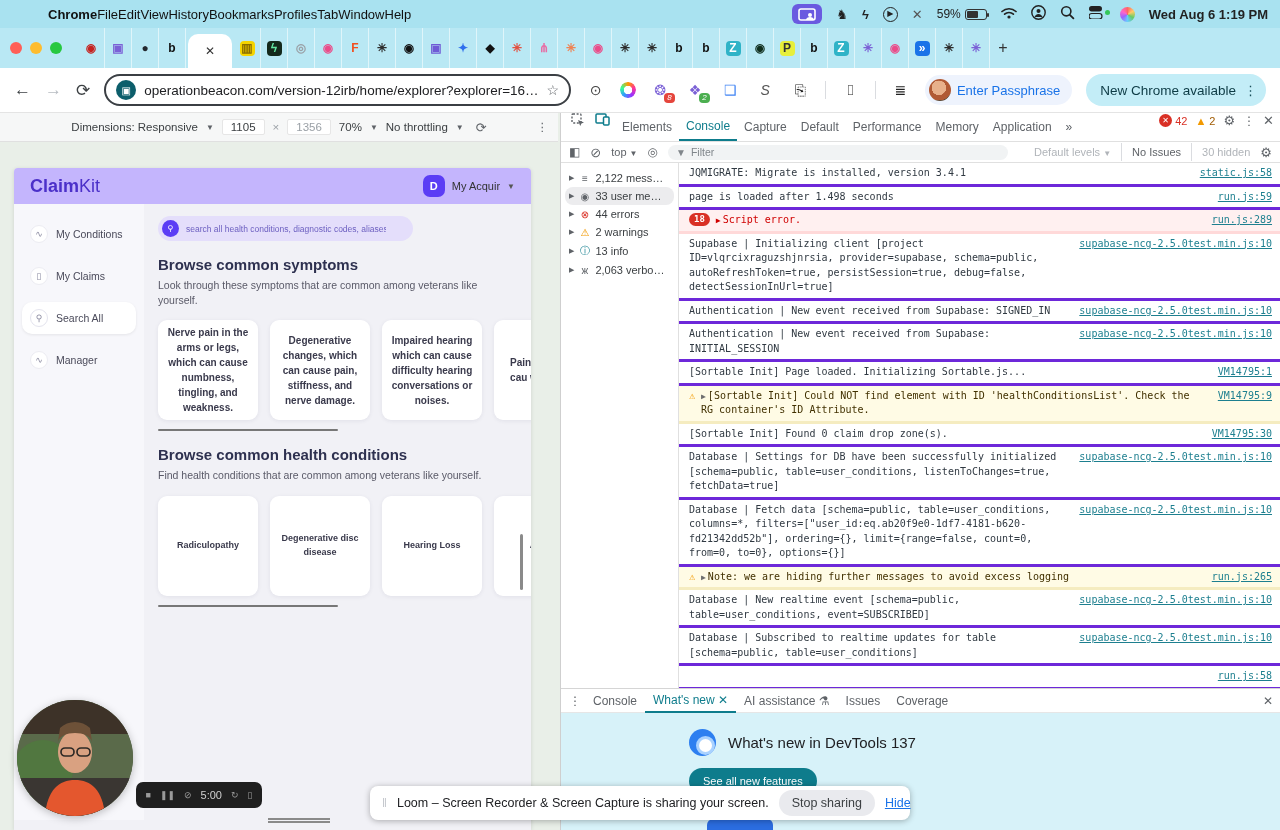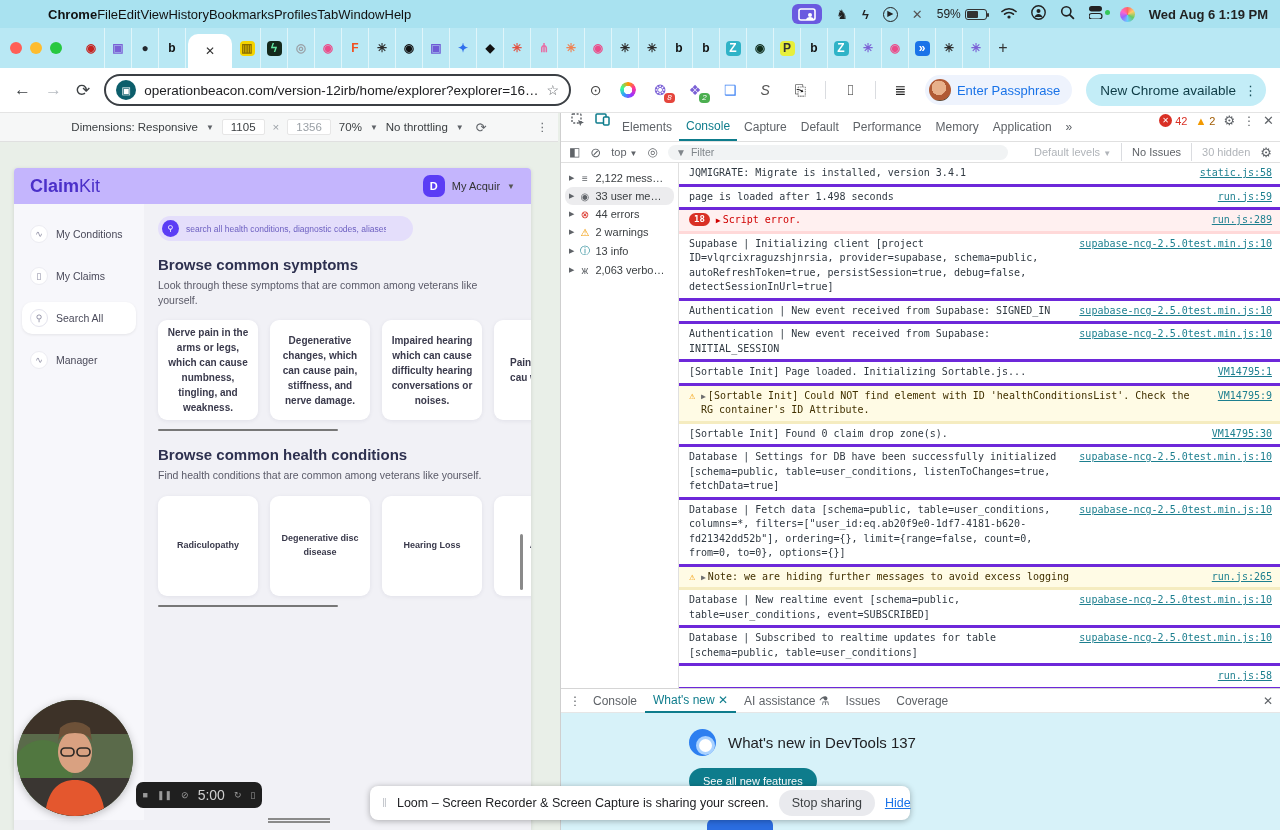--- a/index.html
+++ b/index.html
@@ -78,21 +78,21 @@
   .cards{display:flex;gap:12px;margin-top:12px}
   .card{width:100px;height:100px;background:#fff;border-radius:9px;box-shadow:0 1px 4px rgba(40,40,80,.08);flex:none;display:flex;align-items:center;justify-content:center;padding:8px;text-align:center}
   .card p{font-size:10px;line-height:1.5;color:#3a3a4c;font-weight:600}
   .card.big p{font-size:9px;font-weight:700}
   .hscroll{height:2px;background:#777;width:180px;margin-top:9px;border-radius:2px}
   .vthumb{position:absolute;right:8px;top:330px;width:3px;height:56px;background:#8a8a8a;border-radius:2px}
   .pg-hscroll{position:absolute;left:268px;bottom:7px;width:62px;height:5px;border-top:2px solid #8a8a8a;border-bottom:2px solid #8a8a8a}
   
   #webcam{position:absolute;left:17px;top:558px;width:116px;height:116px;border-radius:50%;overflow:hidden;box-shadow:0 2px 8px rgba(0,0,0,.25);background:#4d5840}
   #recbar{position:absolute;left:136px;top:640px;width:126px;height:26px;background:#1f1f1f;border-radius:7px;display:flex;align-items:center;justify-content:center;gap:9px;color:#9a9a9a;font-size:9px}
-  #recbar .tm{color:#cfcfcf;font-size:14px}
+  #recbar .tm{color:#cfcfcf;font-size:11px}
   
   #devtools{position:absolute;left:560px;top:113px;width:720px;height:717px;background:#fff;border-left:1px solid #cfcfcf}
   #dt-tabs{height:29px;border-bottom:1px solid #e0e0e0;display:flex;align-items:flex-start;gap:2px;padding:0 6px;font-size:12px;color:#5f6368}
   .dt-icon{width:22px;text-align:center}
   .dt-tab{padding:6px 7px;white-space:nowrap}
   .dt-tab.active{color:#0e7c8c;border-bottom:2px solid #0e7c8c;font-weight:500}
   .dt-right{margin-left:auto;display:flex;align-items:center;gap:8px}
   .errpill{display:flex;align-items:center;gap:3px;font-size:11px;color:#d93025}
   .errpill .x{width:13px;height:13px;border-radius:50%;background:#d93025;color:#fff;font-size:8px;display:flex;align-items:center;justify-content:center}
   .warnpill{display:flex;align-items:center;gap:3px;font-size:11px;color:#a05a00}

